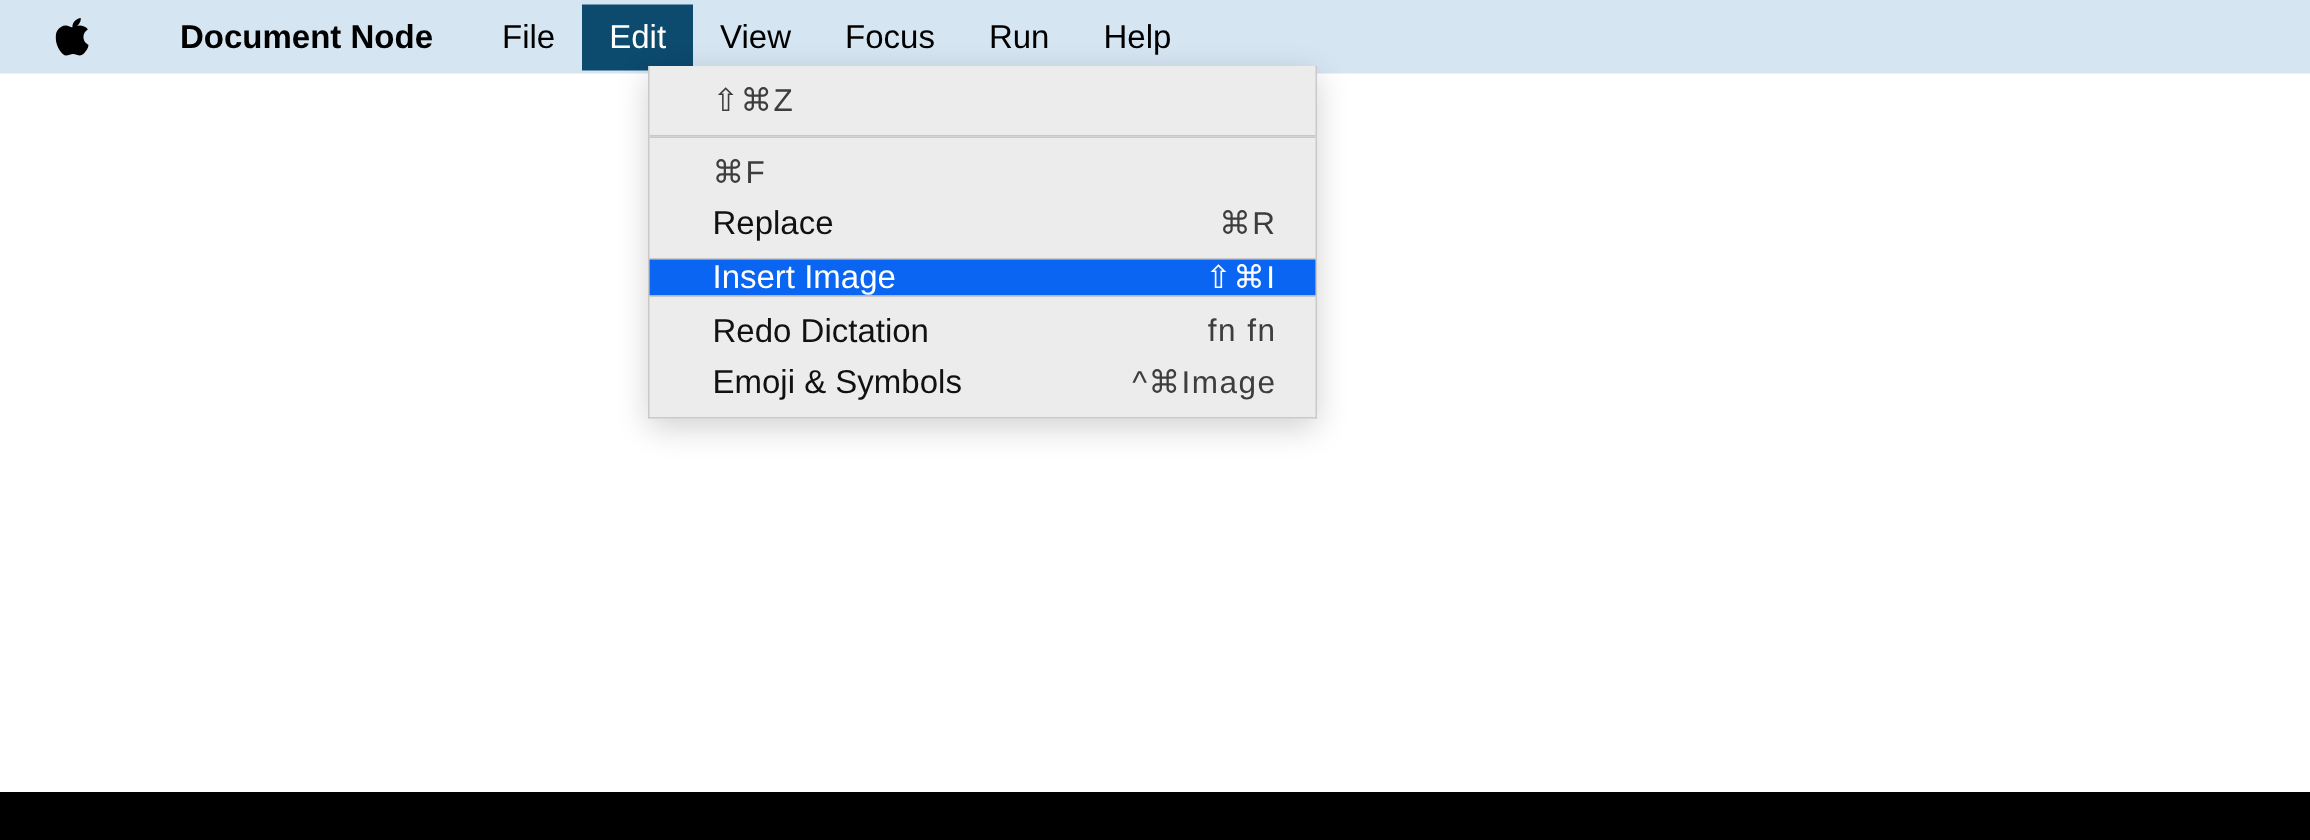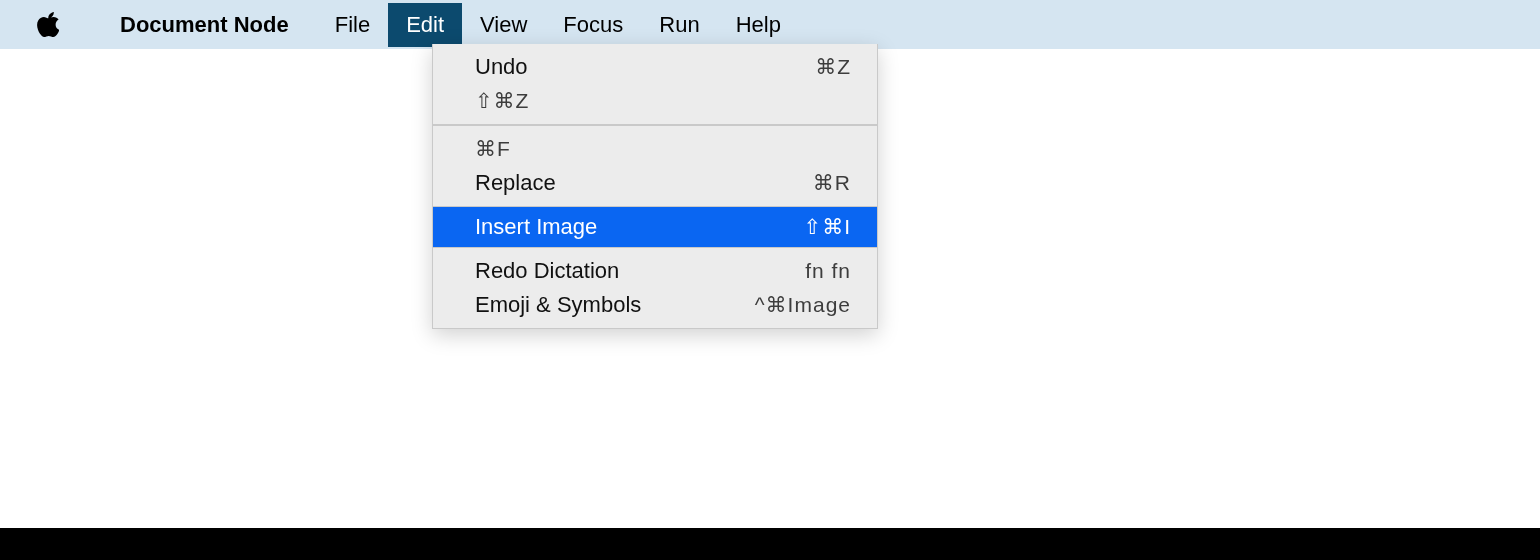--- a/index.html
+++ b/index.html
@@ -118,41 +118,37 @@
   <div class="menu-item active">Edit</div>
   <div class="menu-item">View</div>
   <div class="menu-item">Focus</div>
   <div class="menu-item">Run</div>
   <div class="menu-item">Help</div>
 </div>
 
 <div class="dropdown">
   <div class="dropdown-section">
     <div class="dropdown-item">
-      <span class="label">Undo</span>
-      <span class="shortcut">⌘Z</span>
-    </div>
-    <div class="dropdown-item">
       <span class="shortcut">⇧⌘Z</span>
     </div>
   </div>
   <div class="divider"></div>
   <div class="divider"></div>
   <div class="dropdown-section">
     <div class="dropdown-item">
       <span class="shortcut">⌘F</span>
     </div>
     <div class="dropdown-item">
       <span class="label">Replace</span>
       <span class="shortcut">⌘R</span>
     </div>
   </div>
   <div class="divider"></div>
   <div class="dropdown-section" style="padding:0;">
-    <div class="dropdown-item highlight" style="height:40px;">
+    <div class="dropdown-item highlight" style="height:24px;">
       <span class="label">Insert Image</span>
       <span class="shortcut">⇧⌘I</span>
     </div>
   </div>
   <div class="divider"></div>
   <div class="dropdown-section">
     <div class="dropdown-item">
       <span class="label">Redo Dictation</span>
       <span class="shortcut">fn fn</span>
     </div>

